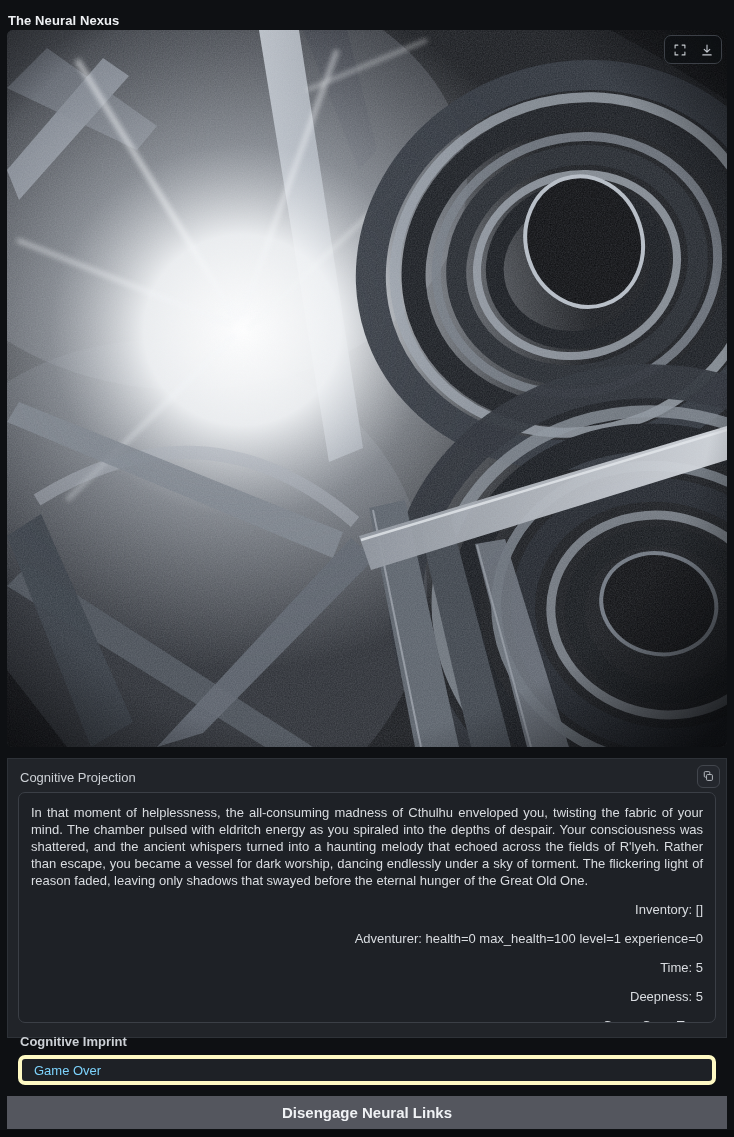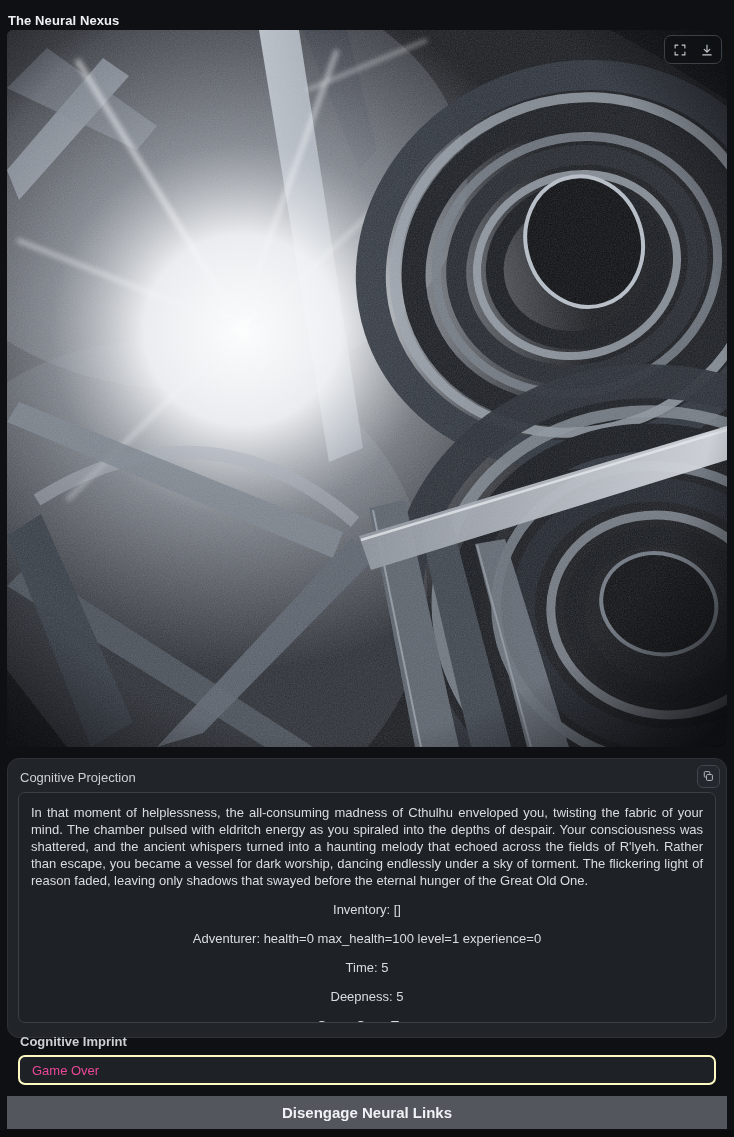--- a/index.html
+++ b/index.html
@@ -39,21 +39,21 @@
     display: flex; align-items: center; justify-content: center;
     background: transparent; border: none; border-radius: 5px;
     cursor: pointer; color: #c6cad0;
   }
   .icon-btn svg { stroke: #c6cad0; fill: none; stroke-width: 1.6; stroke-linecap: round; stroke-linejoin: round; }
   
   .panel {
     position: absolute; left: 7px; top: 758px;
     width: 720px; height: 280px;
     background: #212429;
-    border: 1px solid #2e3238; border-radius: 12px;
+    border: 1px solid #2e3238; border-radius: 0;
     padding: 10px;
   }
   .panel-label {
     font-size: 13px; font-weight: 500; color: #ccd0d5;
     margin: 1px 0 7px 2px;
   }
   .copy-btn {
     position: absolute; top: 6px; right: 6px;
     width: 23px; height: 23px;
     display: flex; align-items: center; justify-content: center;
@@ -64,31 +64,31 @@
   .textarea {
     width: 698px; height: 231px;
     background: #1e2126;
     border: 1px solid #3b3f46; border-radius: 7px;
     padding: 12px 12px;
     color: #d9dce0; font-size: 13px; line-height: 1.3;
     text-align: justify;
     overflow: hidden;
   }
   .textarea p.narrative { margin: 0 0 13px 0; }
-  .textarea p.stat { margin: 0 0 12px 0; text-align: center; }
+  .textarea p.stat { margin: 0 0 12px 0; text-align: right; }
   .imprint-label {
     font-size: 13px; font-weight: 700; color: #ccd0d5;
     margin: 11px 0 6px 2px;
   }
   .imprint-input {
     width: 698px; height: 30px;
     background: #1e2126;
-    border: 2px solid #fef9c3; border-radius: 7px;
+    border: 4px solid #fef9c3; border-radius: 7px;
     padding: 0 12px;
-    color: #ec4899; font-size: 13px;
+    color: #7dd3fc; font-size: 13px;
     outline: none;
   }
   
   .disengage-btn {
     position: absolute; left: 7px; top: 1096px;
     width: 720px; height: 33px;
     background: #54565e;
     border: none; border-radius: 0;
     color: #f0f2f5; font-family: "Liberation Sans", "DejaVu Sans", sans-serif;
     font-size: 15px; font-weight: 700;

